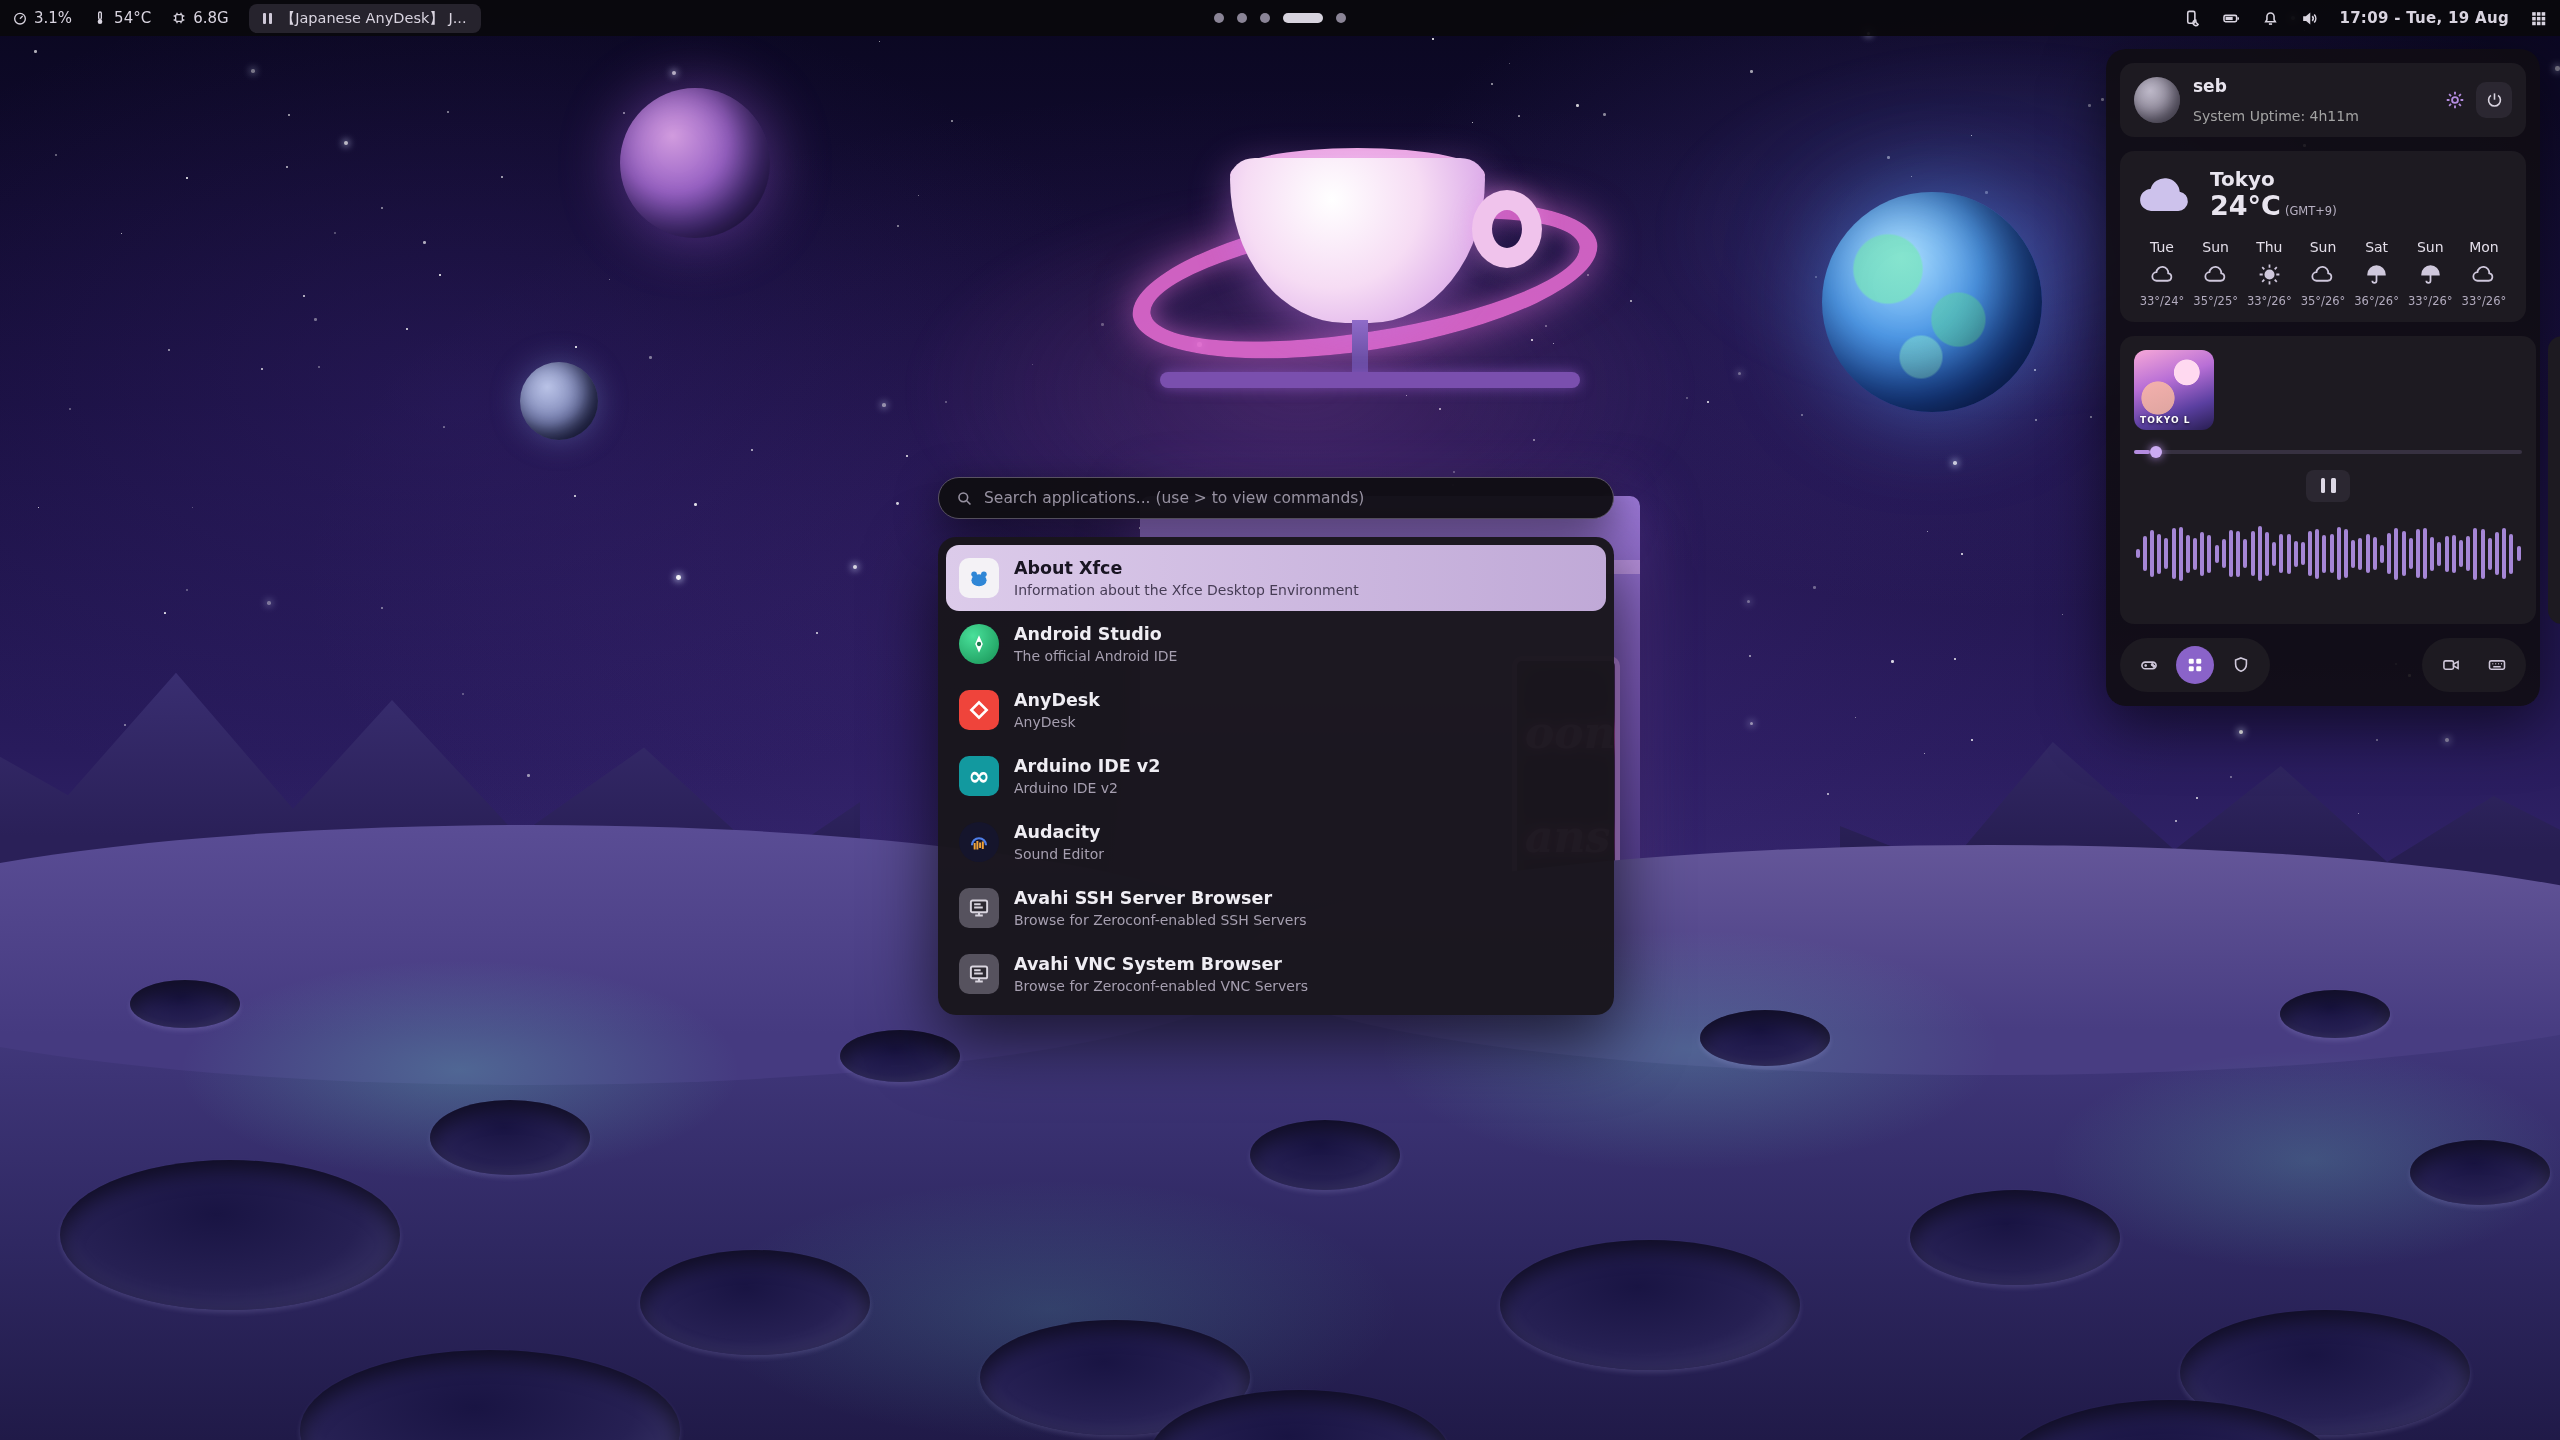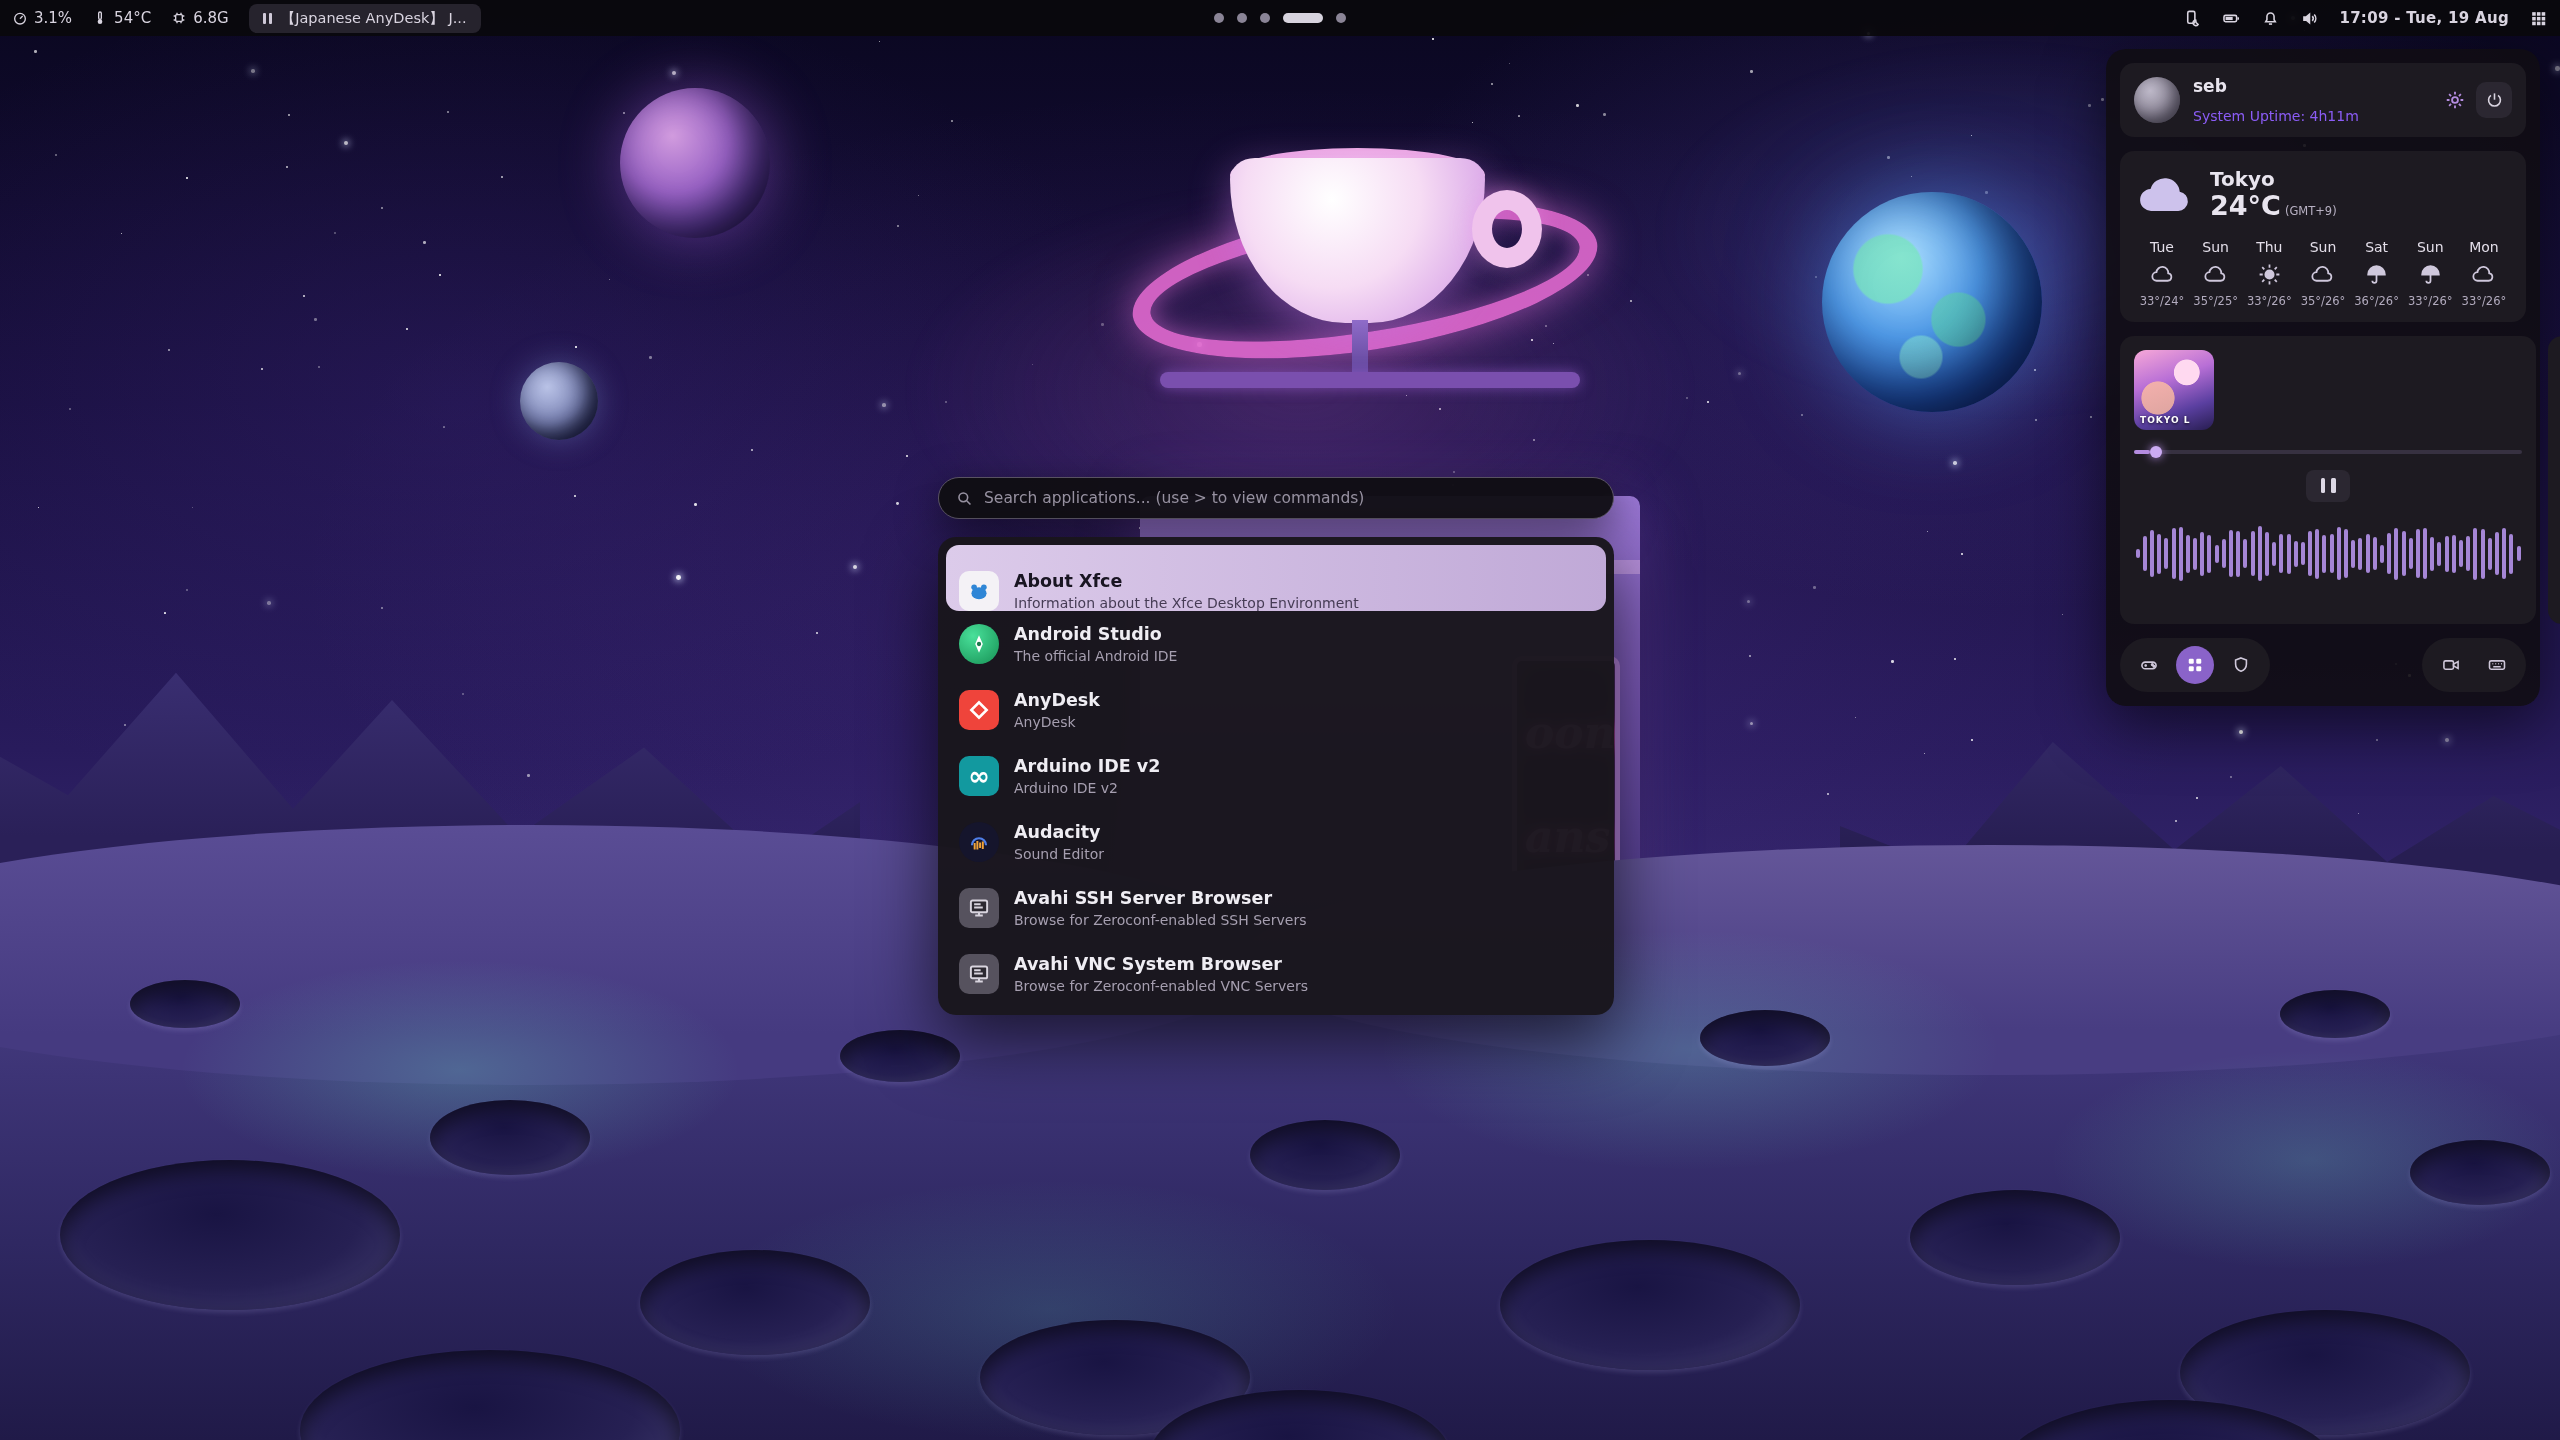--- a/index.html
+++ b/index.html
@@ -118,21 +118,21 @@
     display:flex; align-items:center; padding:0 16px; gap:10px; box-shadow:0 12px 40px rgba(0,0,0,.5); }
   .search svg { width:19px; height:19px; color:#9a94a4; flex:none; }
   .search input { flex:1; background:transparent; border:none; outline:none; color:#e8e4ee;
     font-size:15.5px; font-family:inherit; }
   .search input::placeholder { color:#9a94a4; }
   .results { position:absolute; left:0; top:60px; width:676px; list-style:none;
     background:rgba(25,22,28,.97); border-radius:18px; padding:8px; box-shadow:0 24px 70px rgba(0,0,0,.65); }
   .result { display:flex; align-items:center; gap:15px; height:66px; padding:0 13px; border-radius:13px; cursor:pointer; }
   .result .rtitle { display:block; font-size:17.5px; font-weight:bold; color:#efedf3; line-height:1.25; }
   .result .rsub { display:block; font-size:14px; color:#a69fb0; margin-top:2px; }
-  .result.selected { background:linear-gradient(90deg,#dccbea 0%, #c0a9d7 100%);align-items:flex-end; }
+  .result.selected { background:linear-gradient(90deg,#dccbea 0%, #c0a9d7 100%); }
   .result.selected .rtitle { color:#191522; }
   .result.selected .rsub { color:#463c55; }
   .ric { width:40px; height:40px; border-radius:10px; flex:none; display:flex; align-items:center; justify-content:center; overflow:hidden; }
   .ric svg { width:26px; height:26px; }
   .ric-xfce { background:#f4f2f6; }
   .ric-android { background:radial-gradient(circle at 35% 30%, #49e09a, #23a566 75%); border-radius:50%; }
   .ric-anydesk { background:#ef443b; }
   .ric-arduino { background:#12999f; color:#fff; font-size:26px; font-weight:bold; }
   .ric-audacity { background:#15152c; border-radius:50%; }
   .ric-avahi { background:#56525e; }
@@ -142,21 +142,21 @@
     background:rgba(16,13,20,.92); border-radius:20px; padding:14px; display:flex; flex-direction:column; gap:14px;
     box-shadow:0 18px 60px rgba(0,0,0,.55); color:#e8e4ee; }
   .card { background:var(--card); border-radius:14px; }
 
   .user { display:flex; align-items:center; gap:13px; padding:13px 14px; }
   .avatar { width:46px; height:46px; border-radius:50%; flex:none;
     background:radial-gradient(circle at 35% 30%, #bdb8c8 0%, #8d8798 55%, #5e5969 100%);
     box-shadow:inset -6px -6px 14px rgba(20,18,28,.5); }
   .uinfo { flex:1; min-width:0; }
   .uname { font-size:17px; font-weight:bold; }
-  .uptime { font-size:14px; color:#8b5cf6; margin-top:12px; }
+  .uptime { font-size:14px; color:#a3a3a3; margin-top:12px; }
   .ubtns { display:flex; align-items:center; gap:10px; }
   .gearbtn { background:none; border:none; color:var(--acc); display:flex; cursor:pointer; }
   .gearbtn svg { width:22px; height:22px; }
   .powerbtn { width:36px; height:36px; border-radius:10px; background:#2b2731; border:none; color:#d9d4e0;
     display:flex; align-items:center; justify-content:center; cursor:pointer; }
   .powerbtn svg { width:19px; height:19px; }
 
   .weather { padding:16px 16px 14px; }
   .whead { display:flex; align-items:center; gap:16px; }
   .bigcloud { width:58px; height:44px; color:#cdc2ec; flex:none; }

